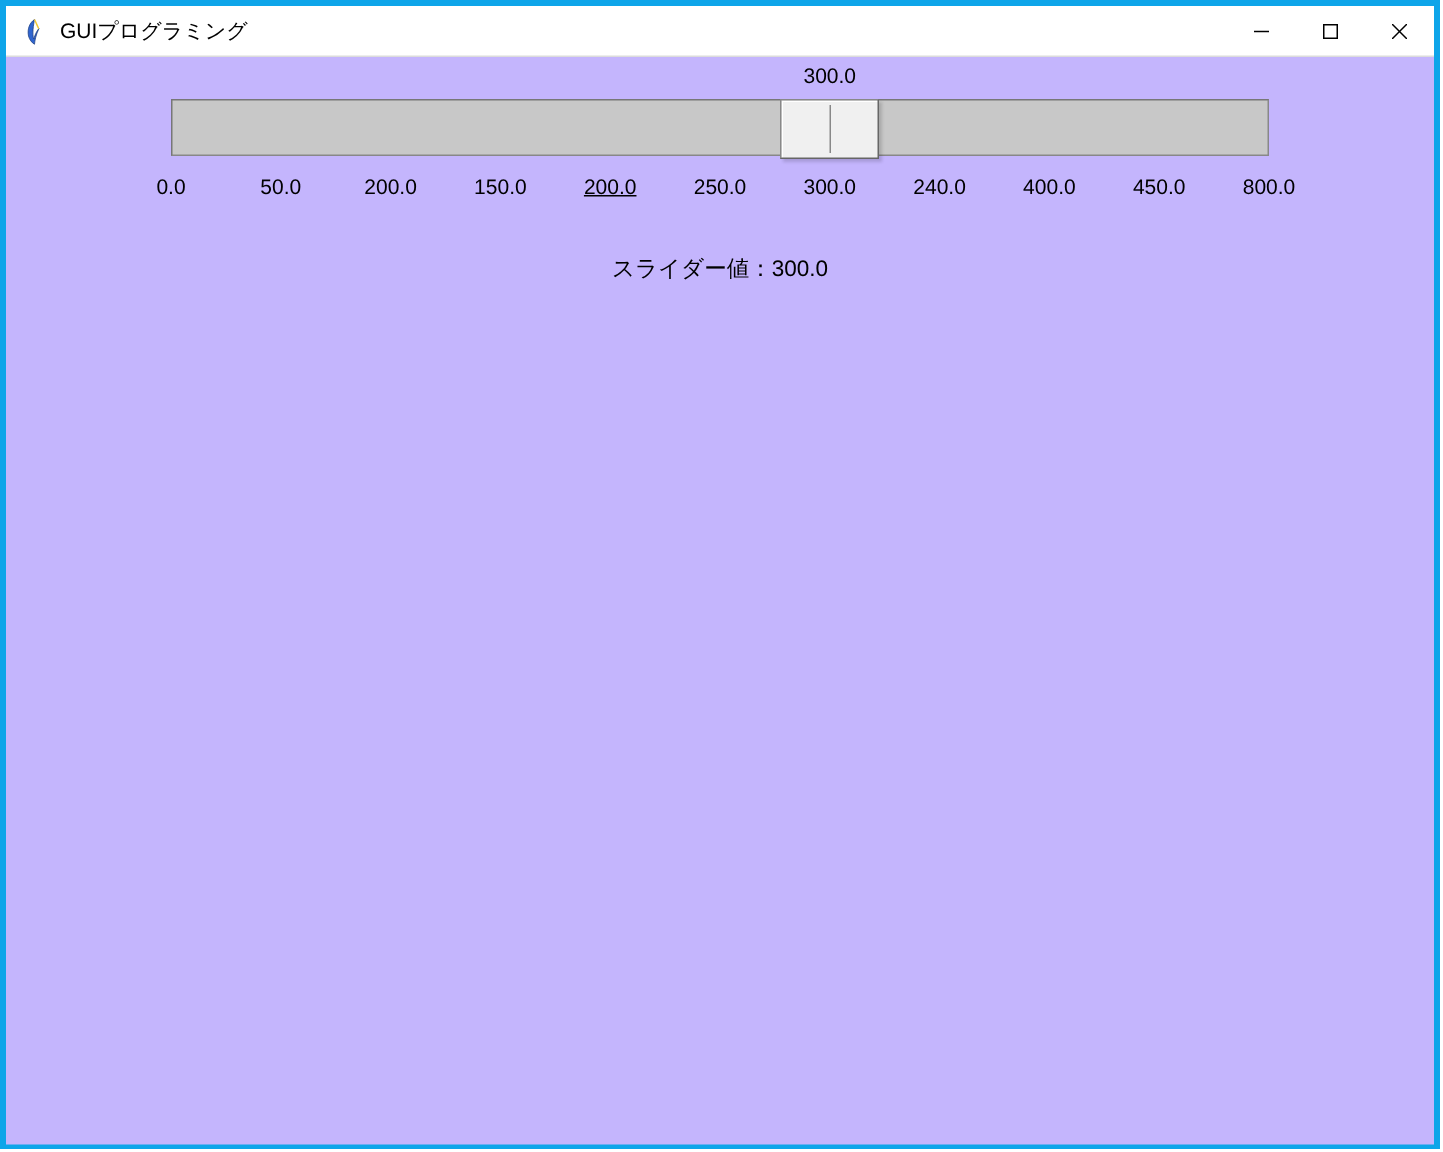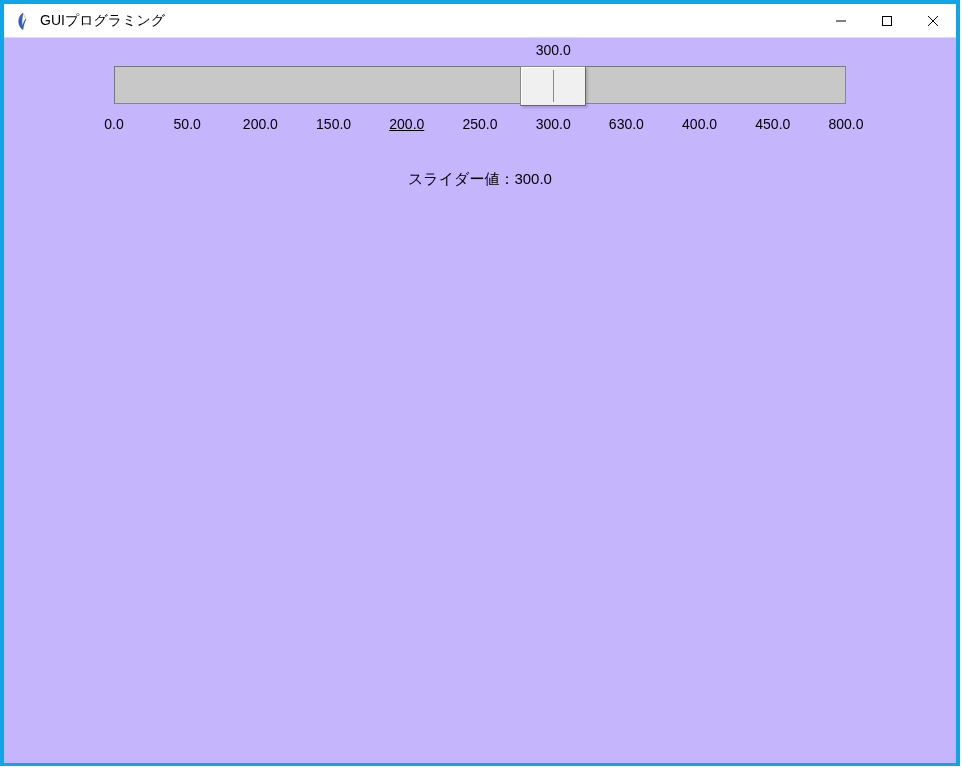--- a/index.html
+++ b/index.html
@@ -175,21 +175,21 @@
       </div>
 
       <div class="ticks" id="ticks">
           <div class="tick" style="left: 0%;">0.0</div>
           <div class="tick" style="left: 10%;">50.0</div>
           <div class="tick" style="left: 20%;">200.0</div>
           <div class="tick" style="left: 30%; text-align: right;">150.0</div>
           <div class="tick" style="left: 40%; text-decoration: underline;">200.0</div>
           <div class="tick" style="left: 50%;">250.0</div>
           <div class="tick" style="left: 60%;">300.0</div>
-          <div class="tick" style="left: 70%;">630.0</div>
+          <div class="tick" style="left: 70%;">240.0</div>
           <div class="tick" style="left: 80%;">400.0</div>
           <div class="tick" style="left: 90%;">450.0</div>
           <div class="tick" style="left: 100%;">800.0</div>
         </div>
     </div>
 
     <div class="value-label">
       <span>スライダー値：</span><span>300.0</span>
     </div>
 

